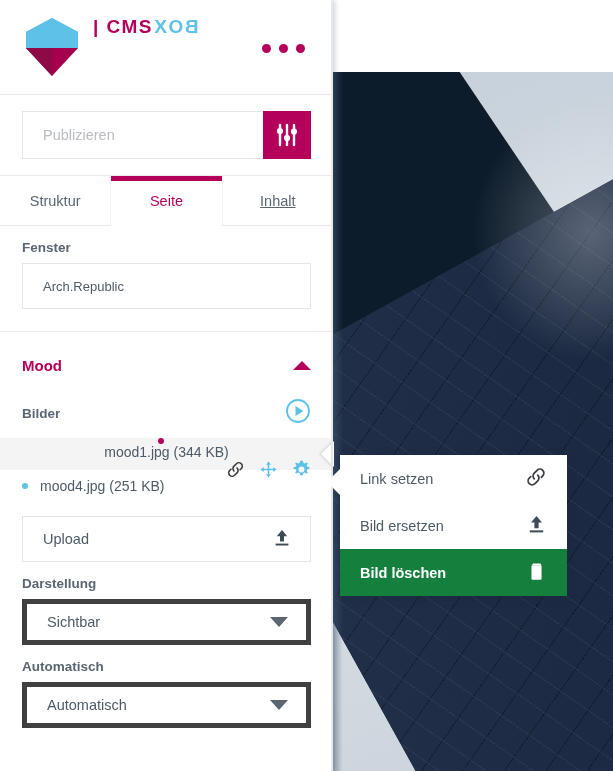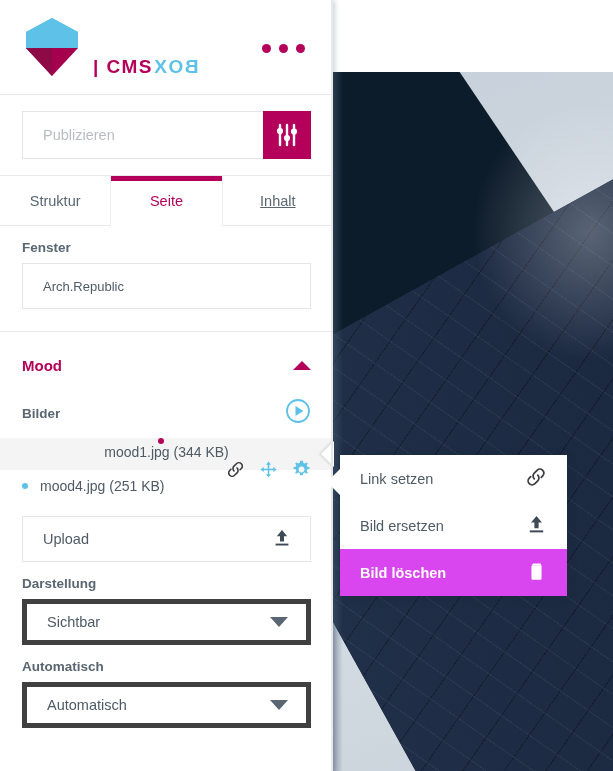--- a/index.html
+++ b/index.html
@@ -68,21 +68,21 @@
     position:absolute; right:0; top:0; width:2px; height:100%;
     background:#e6e8ea;
   }
 
   
   #header {
     height:95px; border-bottom:1px solid #e7e9eb;
     display:flex; align-items:center; padding:0 22px;
     position:relative;
   }
-  .logo-wrap { display:flex; align-items:flex-end; gap:11px; }
+  .logo-wrap { display:flex; align-items:flex-start; gap:11px; }
   .logo-mark { width:60px; height:62px; position:relative; }
   .logo-text {
     display:flex; align-items:center; font-size:19px; font-weight:700;
     letter-spacing:1.4px;
   }
   .logo-cms { color:#b4005b; }
   .logo-box {
     color:#5ec1e8; transform:scaleX(-1); display:inline-block;
   }
   .dots { position:absolute; right:28px; top:44px; display:flex; gap:8px; }
@@ -193,21 +193,21 @@
     position:absolute; left:-13px; top:14px;
     width:0;height:0;
     border-top:13px solid transparent;border-bottom:13px solid transparent;
     border-right:13px solid #fff;
   }
   .ctx-item {
     height:47px; display:flex; align-items:center; padding:0 20px;
     font-size:14.5px; color:#4e5a66; cursor:pointer;
   }
   .ctx-item .ic { margin-left:auto; }
-  .ctx-item.danger { background:#d946ef; color:#fff; font-weight:700; }
+  .ctx-item.danger { background:#15803d; color:#fff; font-weight:700; }
 
   
   .list-caret {
     position:absolute; right:-1px; top:50%; transform:translateY(-50%);
     width:0;height:0;
     border-top:13px solid transparent;border-bottom:13px solid transparent;
     border-right:13px solid #fff;
     filter:drop-shadow(-2px 0 1px rgba(40,60,80,0.14));
   }
 </style>

